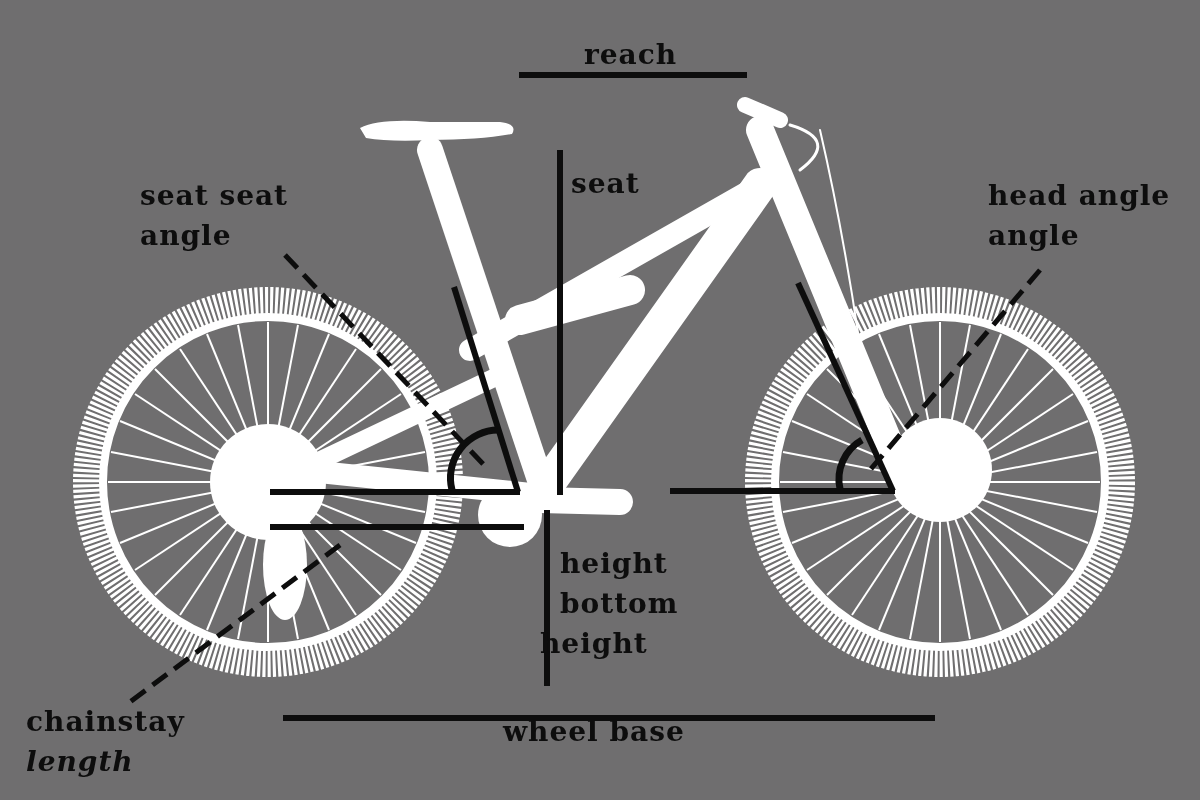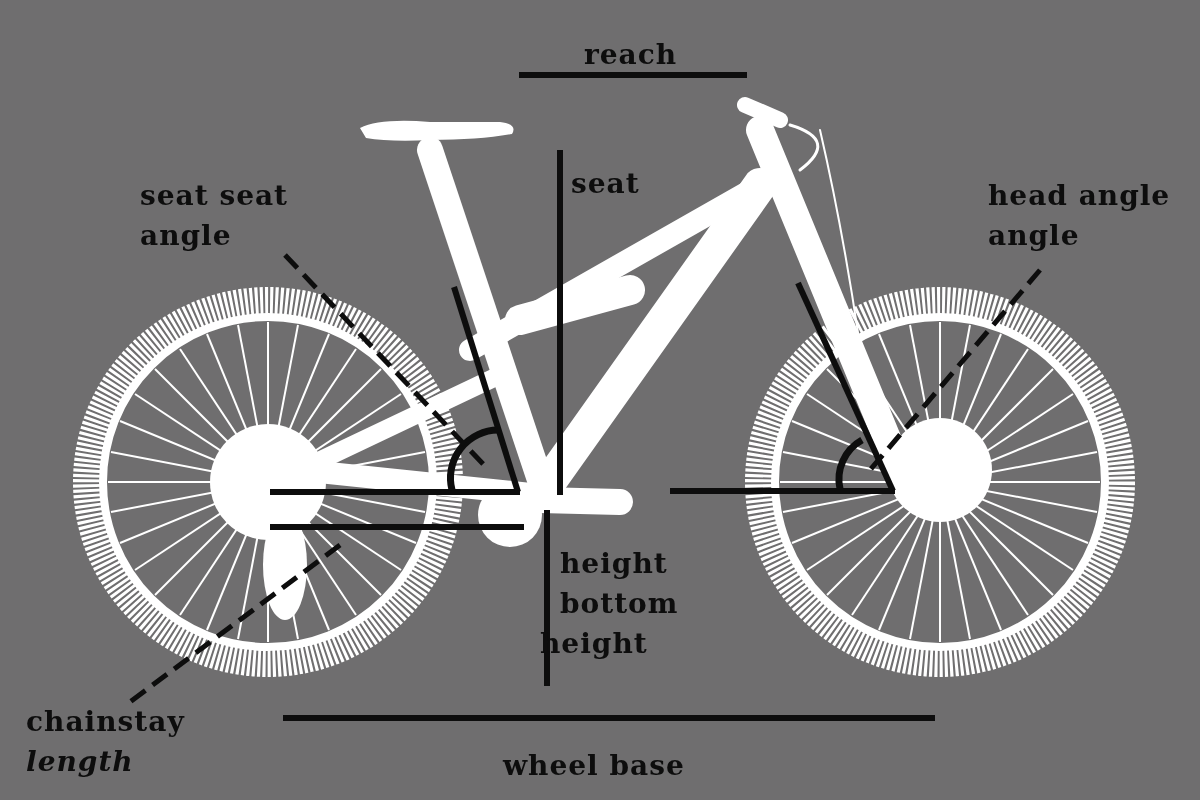--- a/index.html
+++ b/index.html
@@ -104,13 +104,13 @@
 <div class="label" style="left:571px; top:164px;">seat</div>
 <div class="label" style="left:140px; top:176px;">seat seat</div>
 <div class="label" style="left:140px; top:216px;">angle</div>
 <div class="label" style="left:988px; top:176px;">head angle</div>
 <div class="label" style="left:988px; top:216px;">angle</div>
 <div class="label" style="left:560px; top:544px;">height</div>
 <div class="label" style="left:560px; top:584px;">bottom</div>
 <div class="label" style="left:540px; top:624px;">height</div>
 <div class="label" style="left:26px; top:702px;">chainstay</div>
 <div class="label" style="left:26px; top:742px;font-style:italic;">length</div>
-<div class="label" style="left:503px; top:746px;">wheel base</div>
+<div class="label" style="left:503px; top:712px;">wheel base</div>
 
 </body></html>

